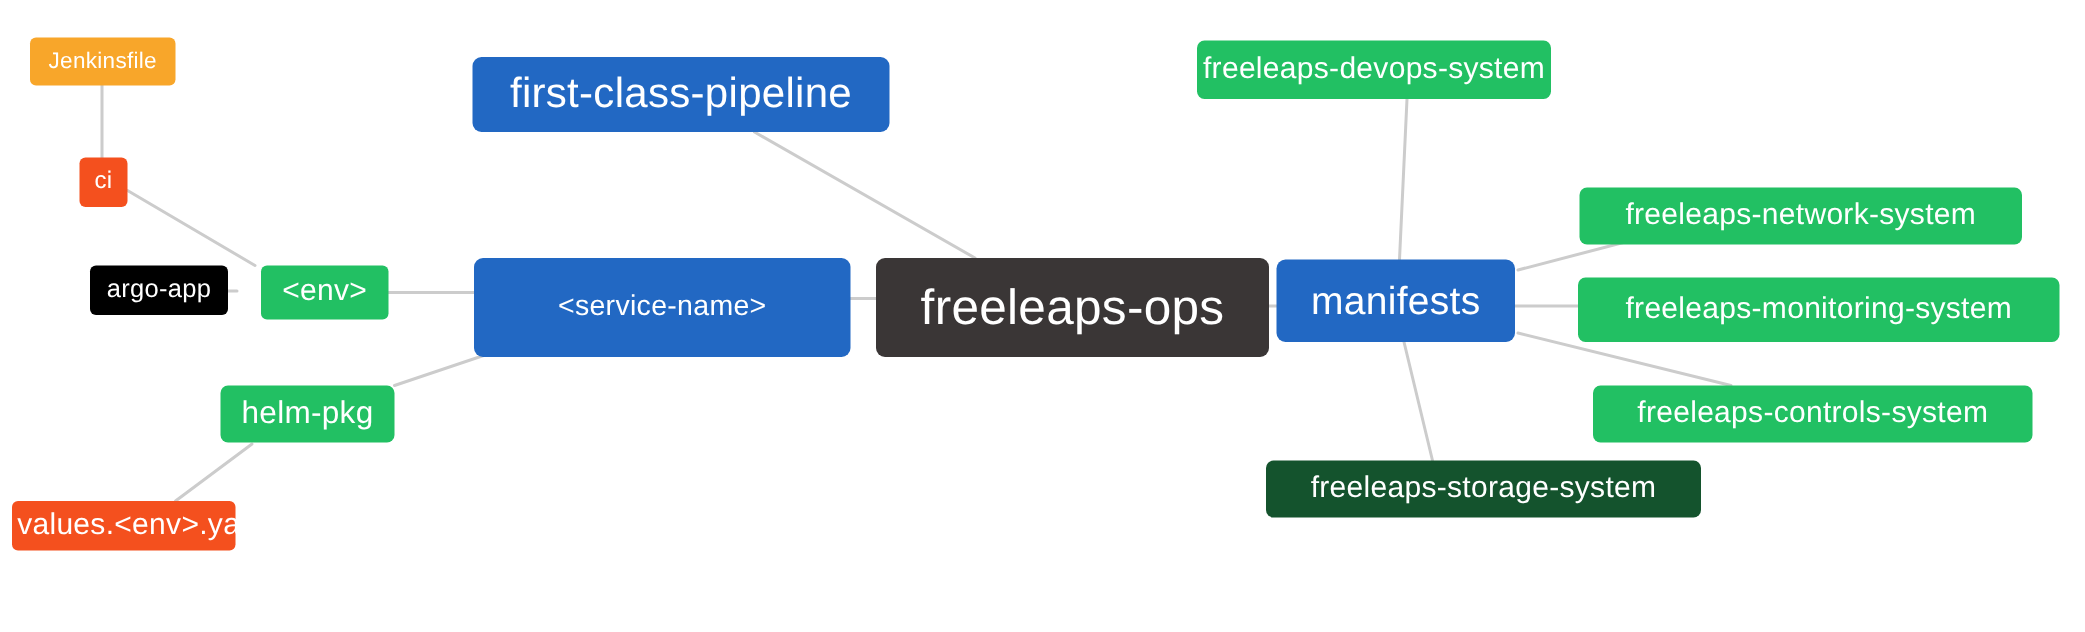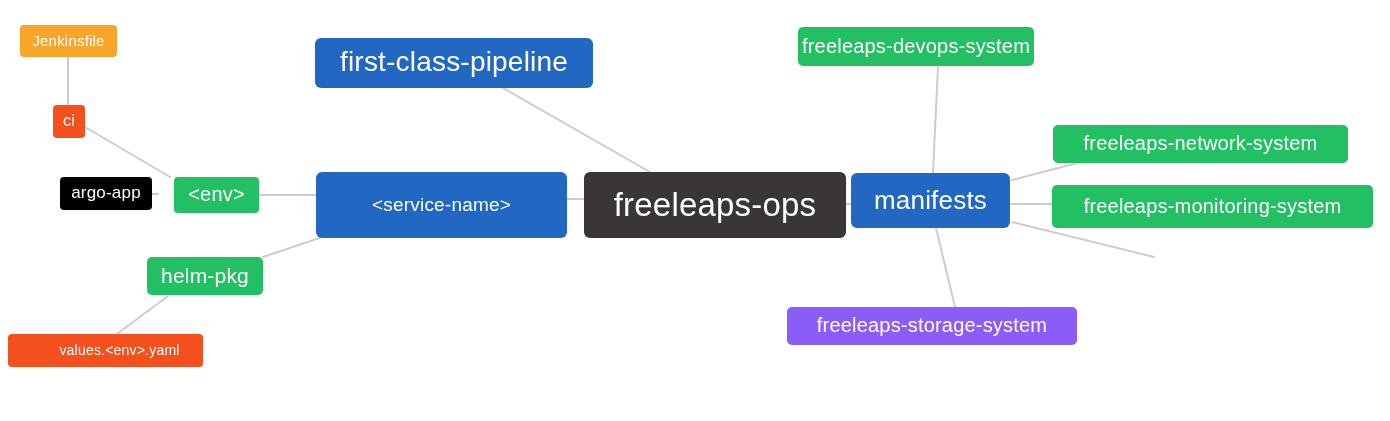--- a/index.html
+++ b/index.html
@@ -70,21 +70,21 @@
     </div>
     <div class="mm-node" style="left: 30px; top: 177px; width: 92px; height: 33px; font-size: 17px; border-radius: 4px; background: #000000; color: rgb(255, 255, 255); margin-left: 30px;">
       <span>argo-app</span>
     </div>
     <div class="mm-node" style="left: 158px; top: 177px; width: 85px; height: 36px; font-size: 20px; border-radius: 4px; background: rgb(34, 192, 99); color: rgb(255, 255, 255); margin-left: 16px;">
       <span>&lt;env&gt;</span>
     </div>
     <div class="mm-node" style="left: 147px; top: 257px; width: 116px; height: 38px; font-size: 21px; border-radius: 5px; background: rgb(34, 192, 99); color: rgb(255, 255, 255); text-align: center;">
       <span>helm-pkg</span>
     </div>
-    <div class="mm-node" style="left: 8px; top: 334px; width: 195px; height: 33px; font-size: 14px; border-radius: 4px; background: rgb(244, 80, 30); color: rgb(255, 255, 255); padding-left: 28px;">
+    <div class="mm-node" style="left: 8px; top: 334px; width: 149px; height: 33px; font-size: 20px; border-radius: 4px; background: rgb(244, 80, 30); color: rgb(255, 255, 255); padding-left: 28px;">
       <span>values.&lt;env&gt;.yaml</span>
     </div>
     <div class="mm-node" style="left: 315px; top: 38px; width: 278px; height: 50px; font-size: 28px; border-radius: 6px; background: rgb(34, 104, 195); color: rgb(255, 255, 255);">
       <span>first-class-pipeline</span>
     </div>
     <div class="mm-node" style="left: 316px; top: 172px; width: 251px; height: 66px; font-size: 19px; border-radius: 6px; background: rgb(34, 104, 195); color: rgb(255, 255, 255);">
       <span>&lt;service-name&gt;</span>
     </div>
     <div class="mm-node" style="left: 851px; top: 173px; width: 159px; height: 55px; font-size: 26px; border-radius: 6px; background: rgb(34, 104, 195); color: rgb(255, 255, 255);">
       <span>manifests</span>
@@ -94,16 +94,19 @@
     </div>
     <div class="mm-node" style="left: 798px; top: 27px; width: 236px; height: 39px; font-size: 20px; border-radius: 5px; background: rgb(34, 192, 99); color: rgb(255, 255, 255);">
       <span>freeleaps-devops-system</span>
     </div>
     <div class="mm-node" style="left: 1053px; top: 112px; width: 295px; height: 38px; font-size: 20px; border-radius: 5px; background: rgb(34, 192, 99); color: rgb(255, 255, 255); margin-top: 13px;">
       <span>freeleaps-network-system</span>
     </div>
     <div class="mm-node" style="left: 1052px; top: 185px; width: 321px; height: 43px; font-size: 20px; border-radius: 5px; background: rgb(34, 192, 99); color: rgb(255, 255, 255);">
       <span>freeleaps-monitoring-system</span>
     </div>
-    <div class="mm-node" style="left: 787px; top: 307px; width: 290px; height: 38px; font-size: 20px; border-radius: 5px; background: #8b5cf6; color: rgb(255, 255, 255);">
+    <div class="mm-node" style="left: 1062px; top: 257px; width: 293px; height: 38px; font-size: 20px; border-radius: 5px; background: rgb(34, 192, 99); color: rgb(255, 255, 255);">
+      <span>freeleaps-controls-system</span>
+    </div>
+    <div class="mm-node" style="left: 844px; top: 307px; width: 290px; height: 38px; font-size: 20px; border-radius: 5px; background: #14532d; color: rgb(255, 255, 255);">
       <span>freeleaps-storage-system</span>
     </div>
   </div>
 
 </body></html>

